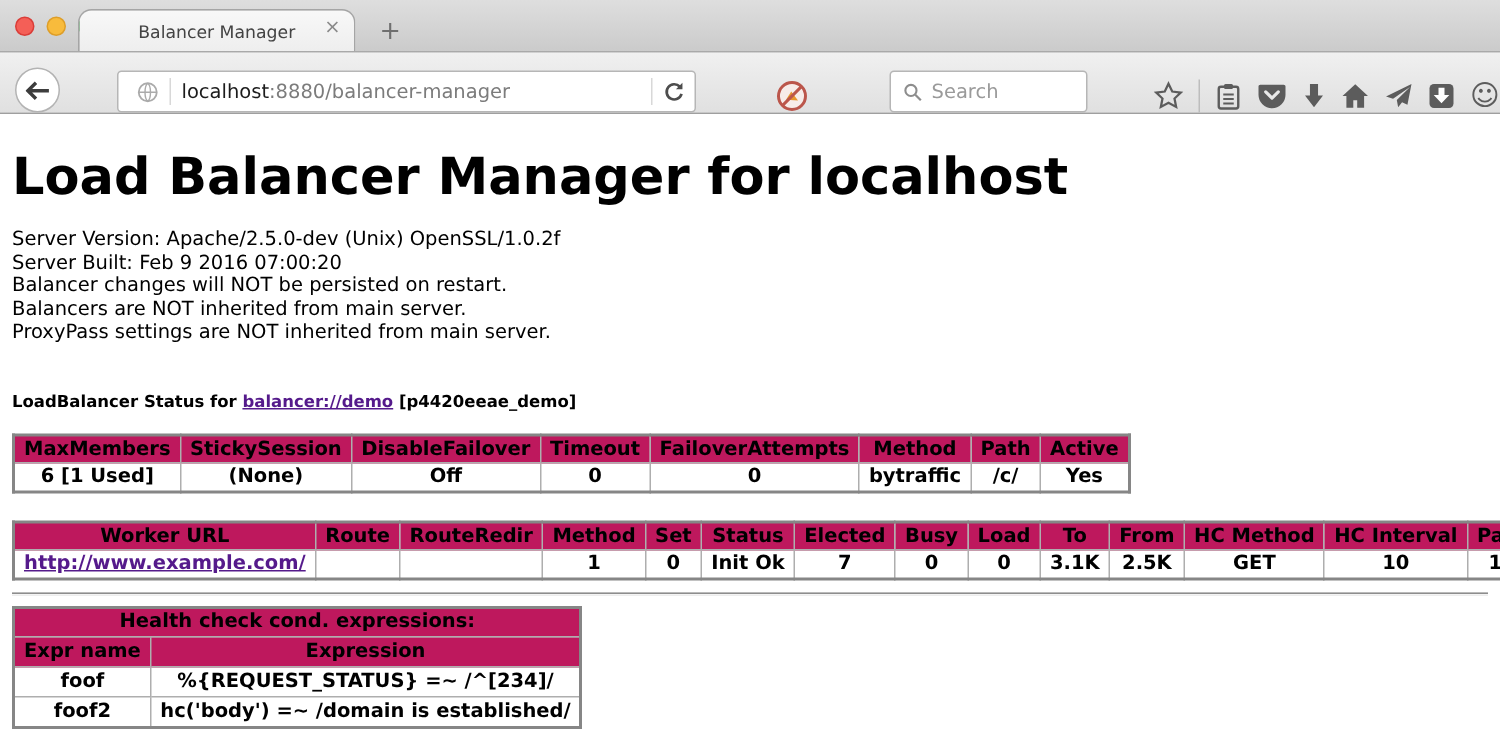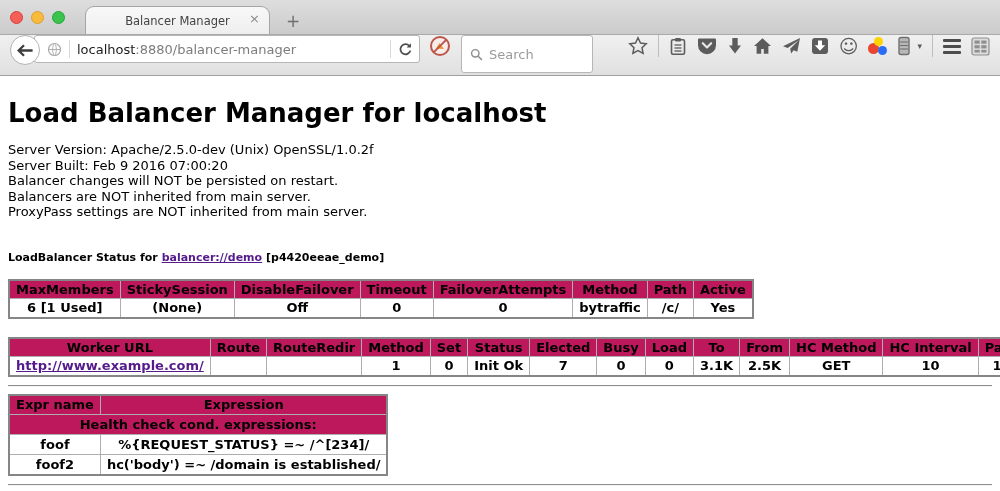--- a/index.html
+++ b/index.html
@@ -22,21 +22,21 @@
   .traffic-lights {
     position: absolute; top: 11px; left: 10px;
     display: flex; gap: 8px;
   }
   .tl { width: 13px; height: 13px; border-radius: 50%; display: inline-block; }
   .tl.red    { background: #f45f57; border: 1px solid #da3d38; }
   .tl.yellow { background: #f8bb3c; border: 1px solid #de9e28; }
   .tl.green  { background: #3bc44d; border: 1px solid #23a636; }
 
   .tab {
-    margin-left: 85px;
+    margin-left: 52px;
     width: 185px; height: 28px;
     background: linear-gradient(#f8f8f8, #eeeeee);
     border: 1px solid #a5a5a5; border-bottom: none;
     border-radius: 9px 9px 0 0;
     display: flex; align-items: center; justify-content: center;
     position: relative;
   }
   .tab-title { font-size: 11.5px; color: #434343; }
   .tab-close {
     position: absolute; right: 9px; top: 5px;
@@ -44,43 +44,44 @@
   }
   .new-tab {
     font-size: 17px; color: #6f6f6f;
     margin-left: 16px; margin-bottom: 4px; line-height: 17px;
   }
 
   .navbar {
     height: 41px;
     background: linear-gradient(#f0f0f0, #e0e0e0);
     border-bottom: 1px solid #9f9f9f;
-    display: flex; align-items: flex-start;
+    display: flex; align-items: flex-end;
     padding: 0 10px;
+    gap: 44px;
   }
   .back-btn {
     width: 30px; height: 30px; border-radius: 50%;
     background: #ffffff; border: 1px solid #b3b3b3;
     display: flex; align-items: center; justify-content: center;
     flex: 0 0 auto; z-index: 2;
   }
   .urlbar {
     height: 28px; flex: 0 0 386px;
     margin-left: -6px;
     background: #ffffff; border: 1px solid #b6b6b6; border-radius: 3px;
     display: flex; align-items: center;
     padding: 0 6px 0 12px;
   }
   .urlbar .vsep { width: 1px; height: 18px; background: #d8d8d8; margin: 0 7px; }
   .url-text { font-size: 13px; flex: 1 1 auto; white-space: nowrap; overflow: hidden; }
   .url-domain { color: #1c1c1c; }
   .url-path { color: #7c7c7c; }
   .blocked-icon { margin-left: 9px; flex: 0 0 auto; display: flex; }
   .searchbar {
-    height: 38px; flex: 0 0 132px; margin-left: 10px;
+    height: 28px; flex: 0 0 132px; margin-left: 10px;
     background: #ffffff; border: 1px solid #b6b6b6; border-radius: 3px;
     display: flex; align-items: center; padding: 0 8px; gap: 6px;
   }
   .search-placeholder { font-size: 13px; color: #9a9a9a; }
 
   .toolbar-icons {
     margin-left: auto;
     display: flex; align-items: center; gap: 10px;
   }
   .tb-icon { display: flex; align-items: center; justify-content: center; }
@@ -91,21 +92,21 @@
   .dot-red    { width: 11px; height: 11px; left: 0;  top: 6px;  background: #e8442f; }
   .dot-yellow { width: 9px;  height: 9px;  left: 6px; top: 0;   background: #fcd303; }
   .dot-blue   { width: 9px;  height: 9px;  left: 10px; top: 9px; background: #2a6df4; }
   .caret { font-size: 9px; color: #5c5c5c; margin-left: -4px; }
   .hamburger { display: flex; flex-direction: column; gap: 3px; }
   .hamburger i { display: block; width: 18px; height: 3px; background: #4c4c4c; border-radius: 1px; }
 
   
   .content { padding: 0 8px; color: #000; }
   h1.page-title {
-    font-size: 26px; font-weight: bold;
+    font-size: 34px; font-weight: bold;
     margin: 22px 0 14px 0; letter-spacing: 0;
   }
   .server-info { font-size: 13px; line-height: 15.5px; }
   .status-heading { font-size: 11px; font-weight: bold; margin: 31px 0 15px 0; }
   a.plink { color: #551a8b; text-decoration: underline; }
 
   table.t {
     border-collapse: collapse;
     border: 2px solid #868686;
     font-size: 13px;
@@ -349,27 +350,27 @@
 
     </tr>
   </tbody>
     </table>
 
   <hr class="rule">
 
   <table class="t health">
     <tbody>
         <tr>
+      <th class="h-title" colspan="2">Health check cond. expressions:</th>
+    </tr>
+    <tr>
       <th class="col-name">Expr name</th>
       <th class="col-expr">Expression</th>
     </tr>
     <tr>
-      <th class="h-title" colspan="2">Health check cond. expressions:</th>
-    </tr>
-    <tr>
       <td>foof</td>
       <td class="cell-left">%{REQUEST_STATUS} =~ /^[234]/</td>
     </tr>
     <tr>
       <td>foof2</td>
       <td class="cell-left">hc('body') =~ /domain is established/</td>
     </tr>
   </tbody>
     </table>
 

